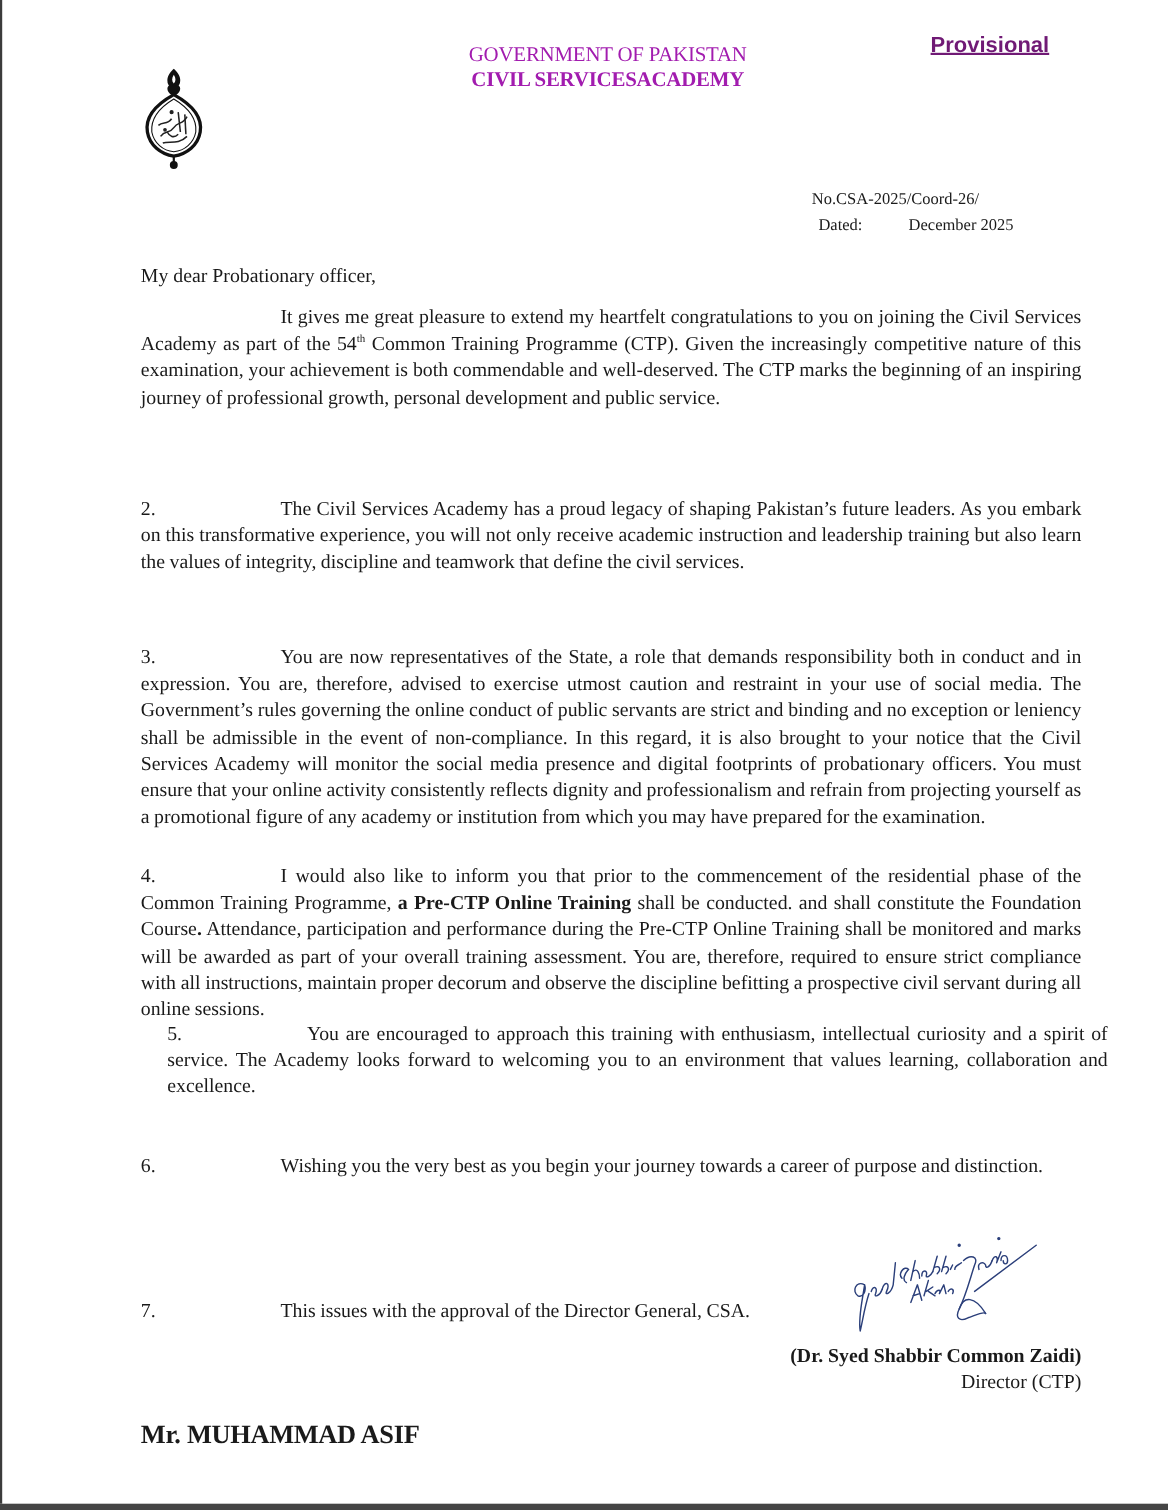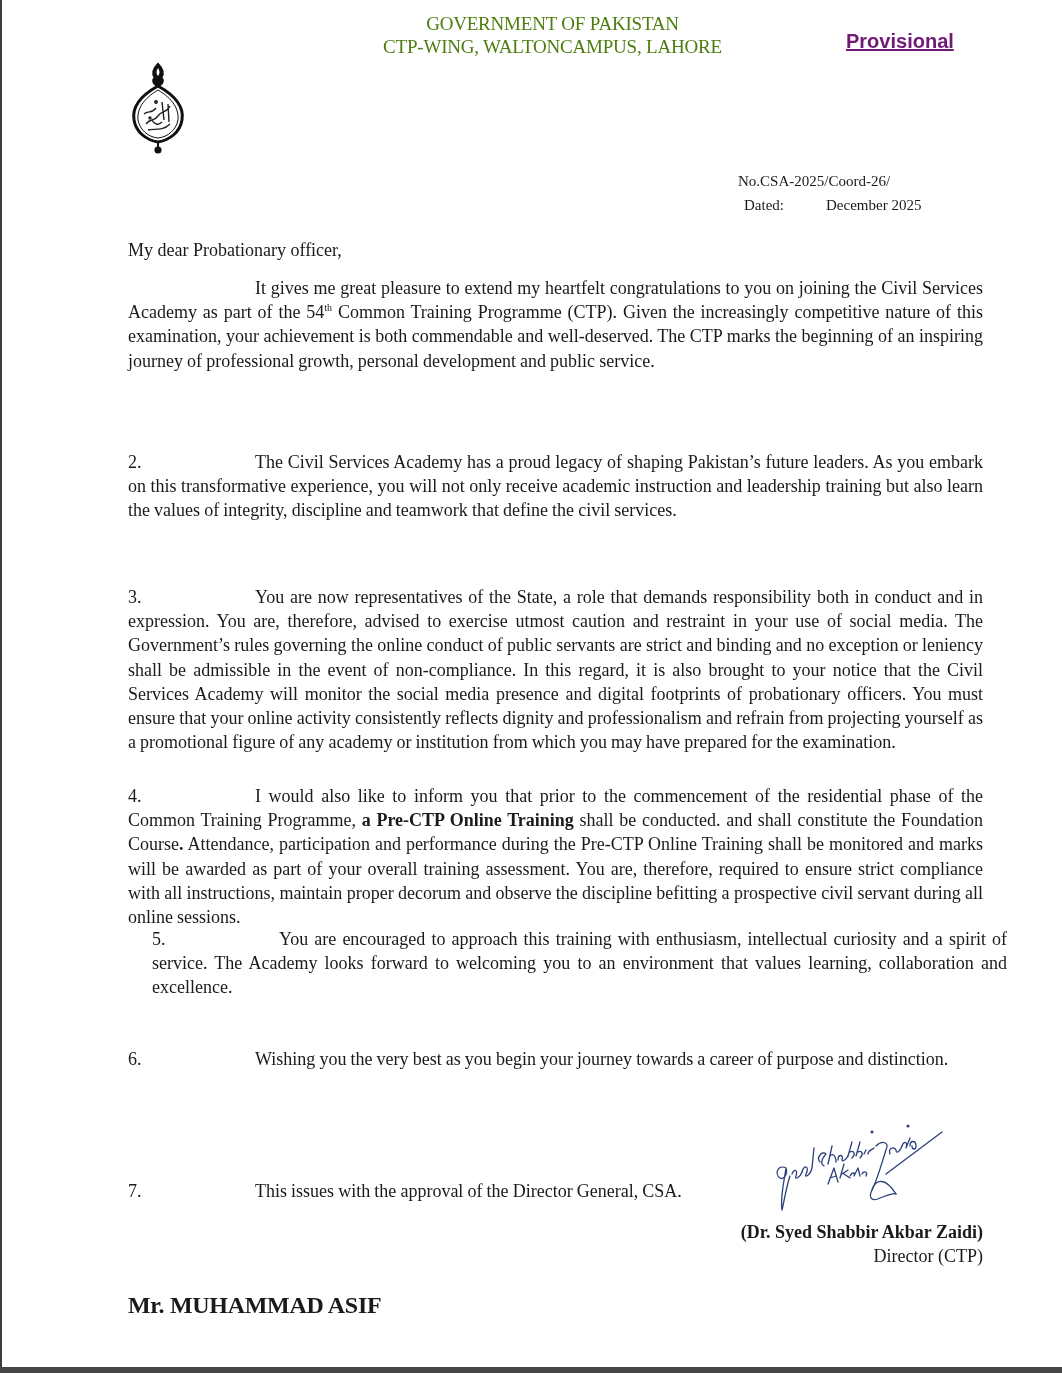--- a/index.html
+++ b/index.html
@@ -7,22 +7,22 @@
     width: 1062px; height: 1373px; position: relative; overflow: hidden;
     background: #ffffff; color: #1a1a1a;
     font-family: "Liberation Serif", "DejaVu Serif", serif;
   }
   .left-edge { position: absolute; left: 0; top: 0; width: 2px; height: 1367px; background: #3c3c3c; }
   .bottom-bar { position: absolute; left: 0; bottom: 0; width: 1062px; height: 6px; background: #454545; }
 
   .emblem { position: absolute; left: 128px; top: 62px; width: 60px; height: 92px; }
 
   .letterhead {
-    position: absolute; left: 300px; top: 12px; width: 505px;
-    text-align: center; font-size: 19px; line-height: 23px; color: #4d7c0f;
+    position: absolute; left: 300px; top: 38px; width: 505px;
+    text-align: center; font-size: 19px; line-height: 23px; color: #a21caf;
     letter-spacing: -0.2px;
   }
   .letterhead .bold { font-weight: bold; }
   .letterhead sup { font-size: 11px; vertical-align: 7px; line-height: 0; }
 
   .provisional {
     position: absolute; left: 846px; top: 30px;
     font-family: "Liberation Sans", "DejaVu Sans", sans-serif;
     font-weight: bold; font-size: 20px; text-decoration: underline; color: #701a75;
   }
@@ -78,21 +78,21 @@
     <path d="M34 40 L36 58"></path>
     <path d="M40 42 L41 60"></path>
     <path d="M24 58 C26 62 30 64 34 60"></path>
     <circle cx="28" cy="40" r="1.2" fill="#222"></circle>
     <circle cx="22" cy="56" r="1" fill="#222"></circle>
   </g>
 </svg>
 
 <div class="letterhead">
   <div>GOVERNMENT OF PAKISTAN</div>
-  <div>CTP-WING, WALTONCAMPUS, LAHORE</div>
+  <div class="bold">CIVIL SERVICESACADEMY</div>
 </div>
 
 <div class="provisional">Provisional</div>
 
 <div class="ref">
   <div>No.CSA-2025/Coord-26/</div>
   <div><span class="dated-label">Dated:</span><span>December 2025</span></div>
 </div>
 
 <div class="salutation">My dear Probationary officer,</div>
@@ -131,19 +131,19 @@
     <path d="M122 36 C120 30 126 28 128 32 C128 36 132 34 134 28"></path>
     <path d="M134 28 C136 22 140 24 138 30 L142 20"></path>
     <path d="M142 28 C142 22 148 22 148 28 C148 32 144 32 144 28"></path>
     <path d="M118 56 L174 14"></path>
     <circle cx="104" cy="14" r="0.9" fill="#2b3f7a"></circle>
     <circle cx="140" cy="8" r="0.9" fill="#2b3f7a"></circle>
   </g>
 </svg>
 
 <div class="signatory">
-  <div class="name">(Dr. Syed Shabbir Akbar Zaidi)</div>
+  <div class="name">(Dr. Syed Shabbir Common Zaidi)</div>
   <div>Director (CTP)</div>
 </div>
 
 <div class="addressee">Mr. MUHAMMAD ASIF</div>
 
 <div class="bottom-bar"></div>
 
 </body></html>

